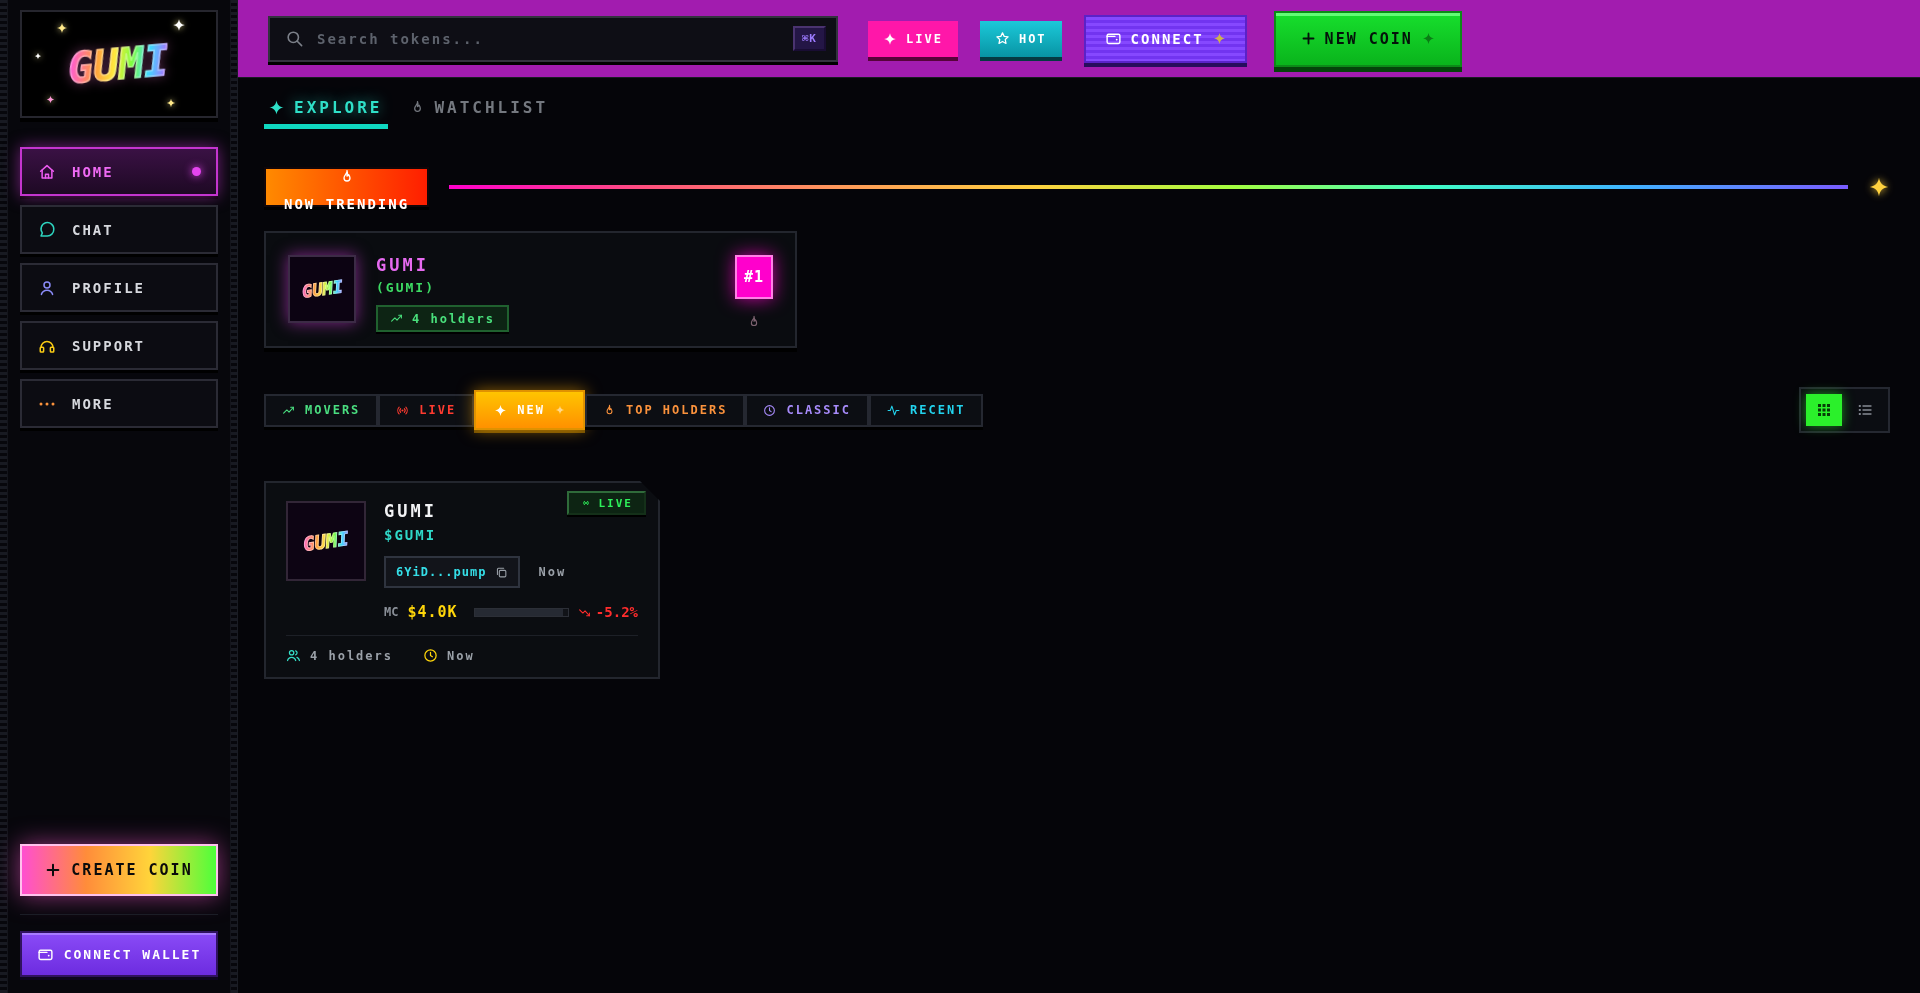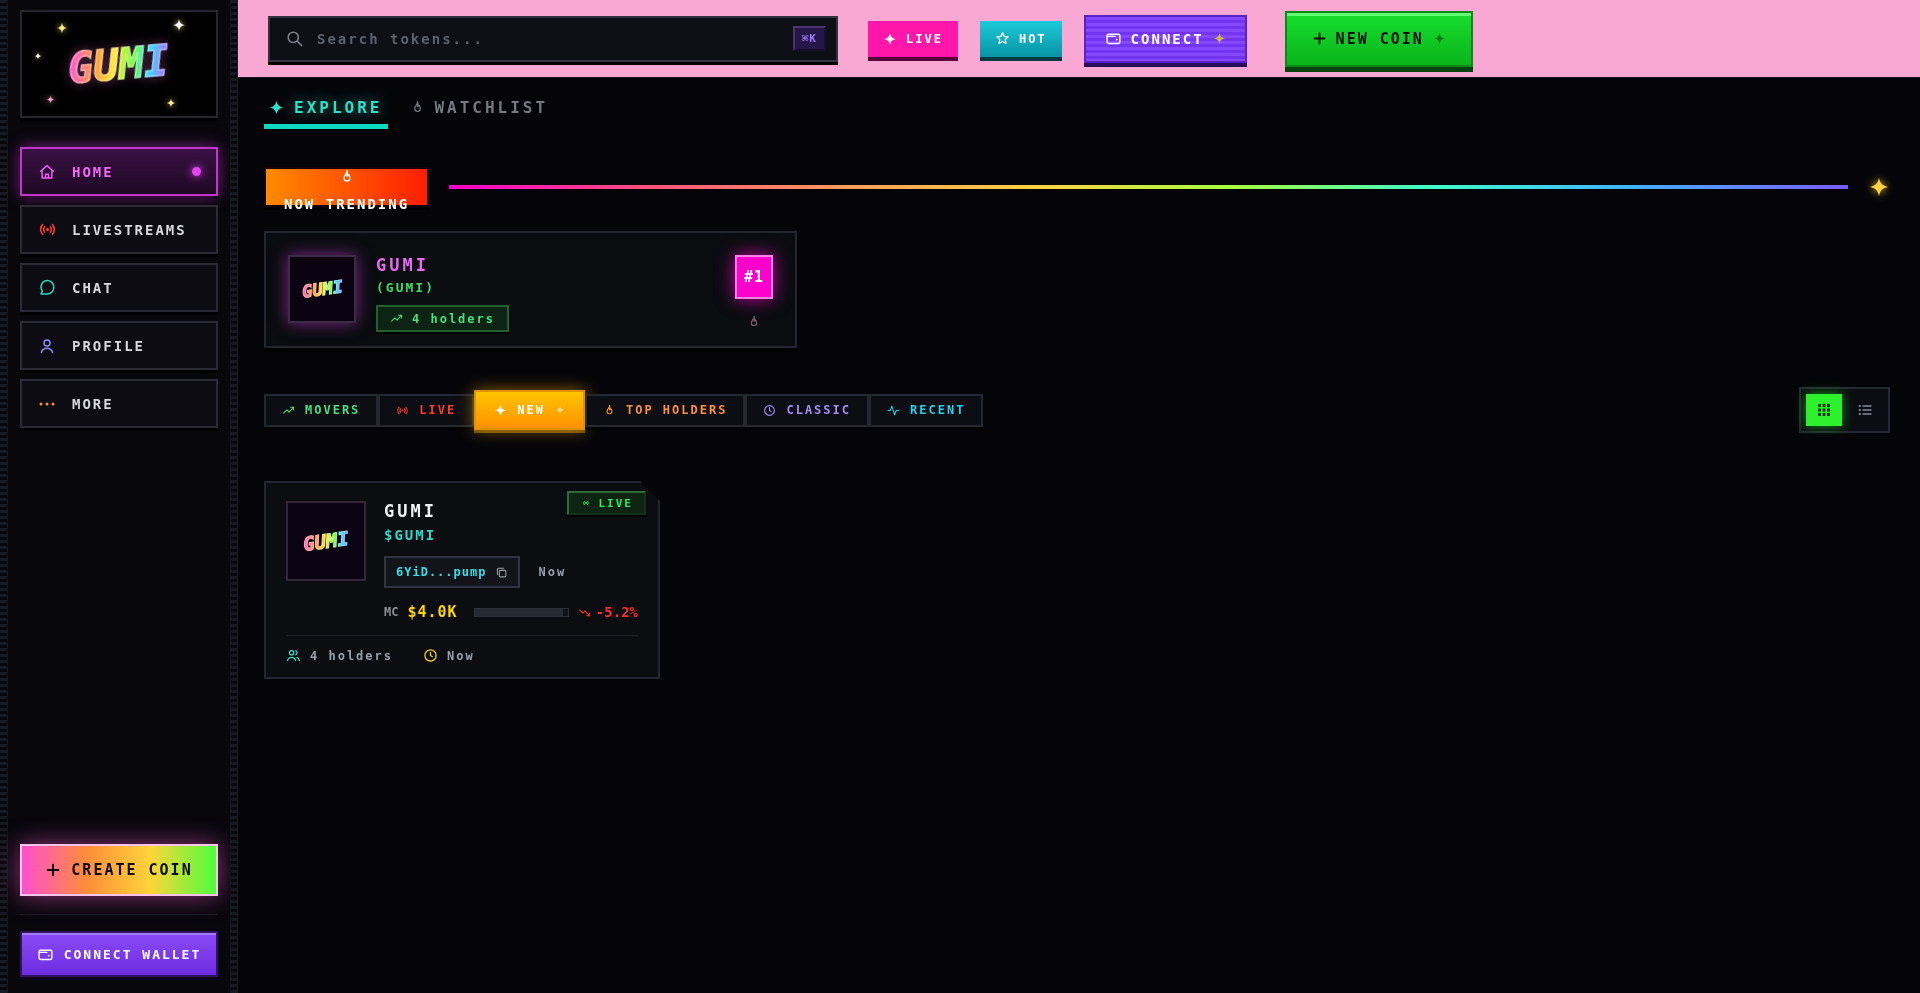--- a/index.html
+++ b/index.html
@@ -75,21 +75,21 @@
     height:46px; width:100%; display:flex; align-items:center; justify-content:center; gap:10px;
     background:linear-gradient(180deg,#8a4bf7,#6d2ce0);
     border:2px solid #30125f; box-shadow:inset 0 2px 0 #a87cff, 0 3px 0 #0e0620;
     color:#fff; font-size:13px; letter-spacing:2px; cursor:pointer;
   }
 
   
   .main { flex:1; display:flex; flex-direction:column; background:#050509; }
   .topbar {
     height:78px; flex-shrink:0; display:flex; align-items:center; gap:22px;
-    padding:16px 30px; background:#f9a8d4; border-bottom:1px solid #191b22;
+    padding:16px 30px; background:#a21caf; border-bottom:1px solid #191b22;
   }
   .search {
     width:570px; height:46px; background:#0e0e15; border:2px solid #33333e;
     box-shadow:0 3px 0 #000; display:flex; align-items:center; gap:13px; padding:0 10px 0 15px;
   }
   .search .sic { color:#7c8089; }
   .search input {
     flex:1; background:transparent; border:none; outline:none; color:#cfd2d8;
     font:inherit; font-size:14px; letter-spacing:2px;
   }
@@ -103,21 +103,21 @@
   .tb-hot  { height:36px; padding:0 15px; font-size:12px; background:linear-gradient(180deg,#1cc9d9,#0894a4); box-shadow:0 4px 0 #053a42; }
   .tb-connect {
     height:48px; padding:0 19px; font-size:14px;
     background:repeating-linear-gradient(180deg,#8648ff 0 3px,#7234f0 3px 6px);
     border:2px solid #5a22c8; box-shadow:0 4px 0 #270d5c;
   }
   .tb-connect .cspk { color:#cdb34d; }
   .tb-newcoin {
     height:56px; padding:0 25px; font-size:15px; color:#04120a;
     background:linear-gradient(180deg,#17df2d,#0ab41c);
-    border:2px solid #0c8a18; box-shadow:inset 0 3px 0 #63fd76, 0 5px 0 #04430a; margin-left:16px;align-items:center;
+    border:2px solid #0c8a18; box-shadow:inset 0 3px 0 #63fd76, 0 5px 0 #04430a; margin-left:5px;align-items:center;
   }
   .tb-newcoin .cspk { color:#0a7d15; }
 
   .content { flex:1; padding:20px 30px 0 26px; position:relative; }
 
   .tabs { display:flex; gap:28px; align-items:flex-start; padding-left:4px; }
   .tab { display:flex; gap:9px; align-items:center; font-size:16px; letter-spacing:3px; color:#74787f; padding-bottom:12px; position:relative; cursor:pointer;text-align:right; }
   .tab.active { color:#2fe0c8; text-shadow:0 0 14px rgba(47,224,200,.65); }
   .tab.active::after { content:''; position:absolute; left:-4px; right:-6px; bottom:0; height:5px; background:#0fd8c0; }
 
@@ -256,45 +256,45 @@
             <svg class="ic" width="18" height="18" viewBox="0 0 24 24">
               <path d="M3.5 11L12 3.5 20.5 11"></path>
               <path d="M5.5 9.5V20h13V9.5"></path>
               <path d="M10 20v-5h4v5"></path>
             </svg>
           </span>
         <span>HOME</span>
         <span class="nav-dot"></span>
       </div>
       <div class="nav-item">
-        <span class="nicon" style="color: rgb(255, 59, 48);">
-            <svg class="ic" width="19" height="19" viewBox="0 0 24 24">
-              <circle class="f" cx="12" cy="12" r="2"></circle>
-              <path d="M8.6 8.6a5 5 0 000 6.8M15.4 8.6a5 5 0 010 6.8"></path>
-              <path d="M5.8 5.8a9 9 0 000 12.4M18.2 5.8a9 9 0 010 12.4"></path>
-            </svg>
-          </span>
-        <span>LIVESTREAMS</span>
-      </div>
-      <div class="nav-item">
         <span class="nicon" style="color: rgb(45, 212, 191);">
             <svg class="ic" width="18" height="18" viewBox="0 0 24 24">
               <path d="M21 11.5a8.5 8.5 0 01-8.5 8.5H4l1.8-4.2A8.5 8.5 0 1121 11.5z"></path>
             </svg>
           </span>
         <span>CHAT</span>
       </div>
       <div class="nav-item">
         <span class="nicon" style="color: rgb(139, 140, 248);">
             <svg class="ic" width="18" height="18" viewBox="0 0 24 24">
               <circle cx="12" cy="8" r="4"></circle>
               <path d="M4.5 20.5c1.4-3.8 4.6-5.5 7.5-5.5s6.1 1.7 7.5 5.5"></path>
             </svg>
           </span>
         <span>PROFILE</span>
+      </div>
+      <div class="nav-item">
+        <span class="nicon" style="color: rgb(250, 204, 21);">
+            <svg class="ic" width="18" height="18" viewBox="0 0 24 24">
+              <path d="M4 14a8 8 0 0116 0"></path>
+              <rect x="3" y="13.5" width="4.5" height="6.5" rx="1"></rect>
+              <rect x="16.5" y="13.5" width="4.5" height="6.5" rx="1"></rect>
+            </svg>
+          </span>
+        <span>SUPPORT</span>
       </div>
       <div class="nav-item">
         <span class="nicon" style="color: rgb(251, 146, 60);">
             <svg class="ic" width="18" height="18" viewBox="0 0 24 24">
               <circle class="f" cx="4" cy="12" r="2"></circle>
               <circle class="f" cx="12" cy="12" r="2"></circle>
               <circle class="f" cx="20" cy="12" r="2"></circle>
             </svg>
           </span>
         <span>MORE</span>

